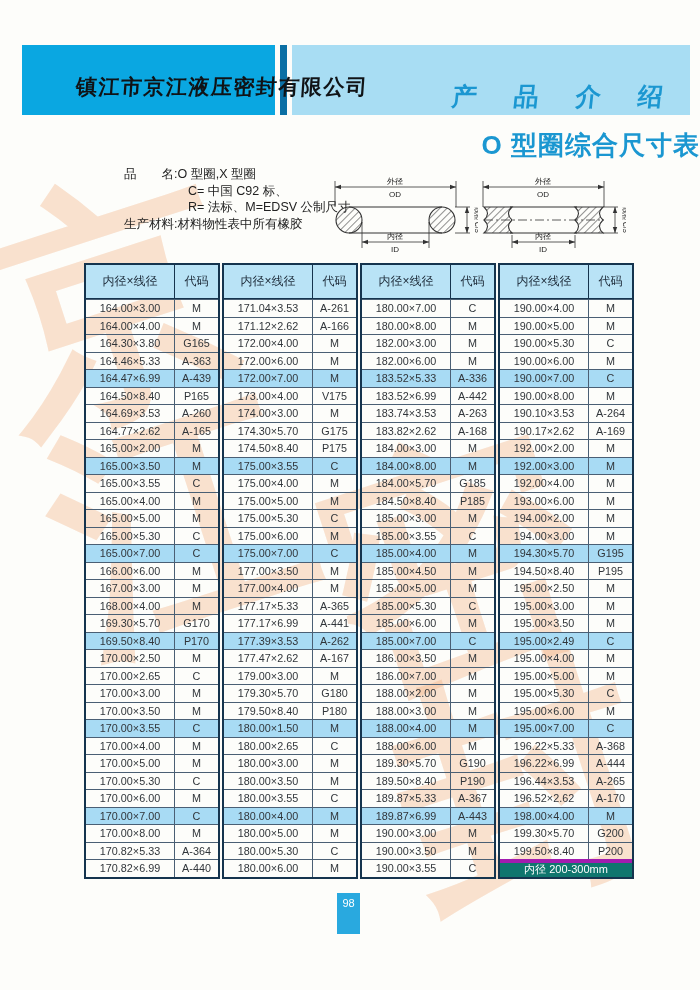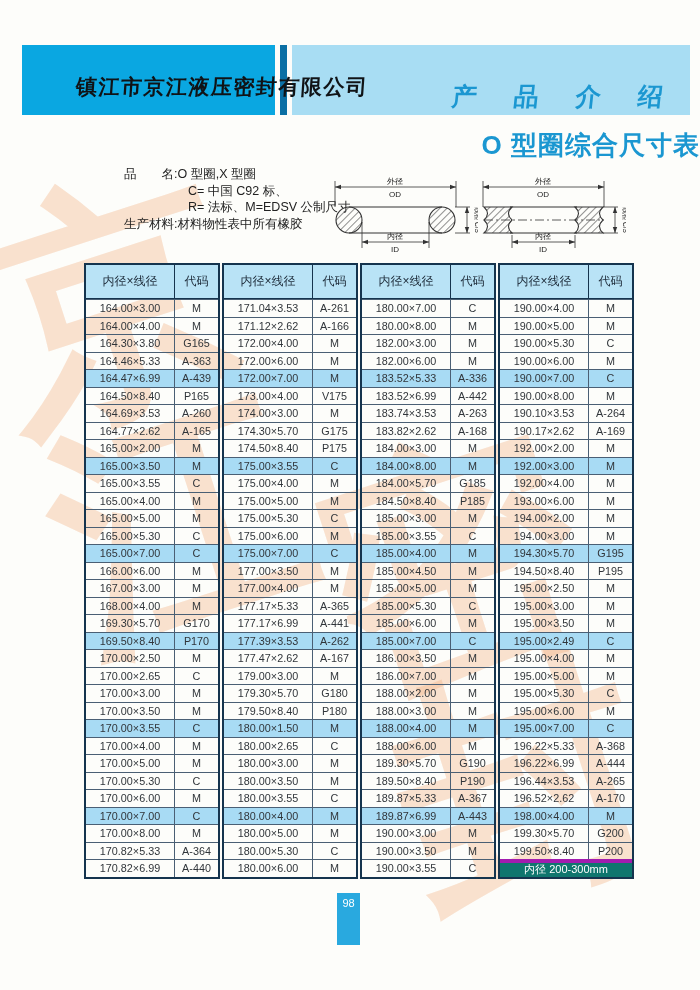--- a/index.html
+++ b/index.html
@@ -35,21 +35,21 @@
   .trow{display:flex;height:17.5px;box-sizing:border-box;border-top:1px solid #4a5f74;font-size:10.8px;color:#30353a;}
   .trow:first-child{border-top:none;}
   .thead{height:34px;background:#b9e3f6;font-size:12px;color:#1c2a38;border-top:none;border-bottom:1px solid #15344e;}
   .tcell{display:flex;align-items:center;justify-content:center;box-sizing:border-box;}
   .tcell.size{width:89px;border-right:1px solid #4a5f74;}
   .thead .tcell.size{border-right:1px solid #15344e;}
   .tcell.code{flex:1;}
   .trow.hl{background:#a8dbf4;}
   .tfoot{background:#0f766e;color:#ffffff;font-size:11px;align-items:center;justify-content:center;border-top:4px solid #a21caf;}
 
-  .page-tab{position:absolute;left:337px;top:893px;width:23px;height:52px;background:#29a9df;z-index:2;}
+  .page-tab{position:absolute;left:337px;top:893px;width:23px;height:41px;background:#29a9df;z-index:2;}
   .page-tab span{display:block;text-align:center;margin-top:4px;font-size:11px;color:#ffffff;}
 </style>
 </head>
 <body>
 
 <div id="page">
 
   <div class="wm">
     <div class="wm wm1">京江</div>
     <div class="wm wm2">密封</div>

